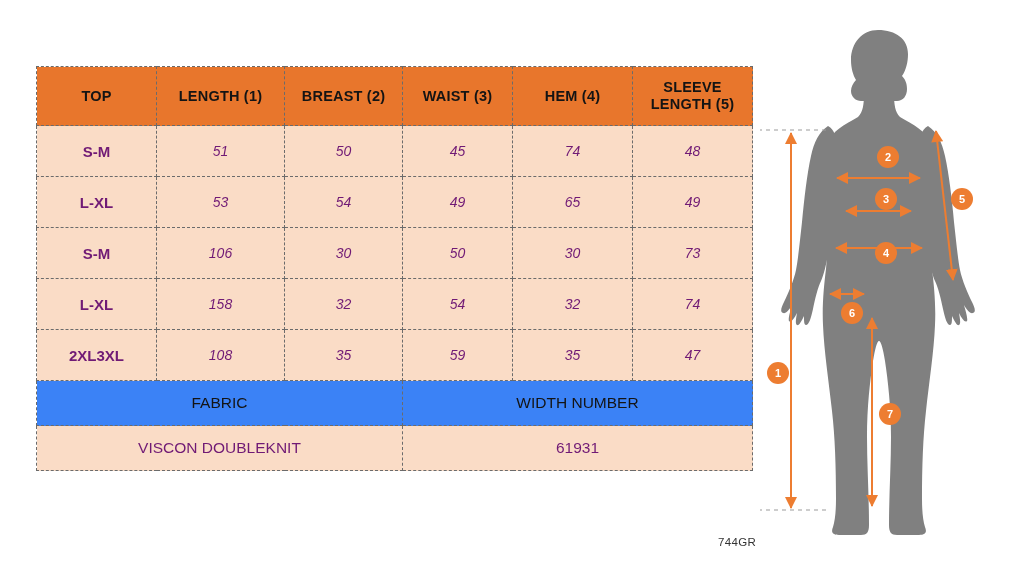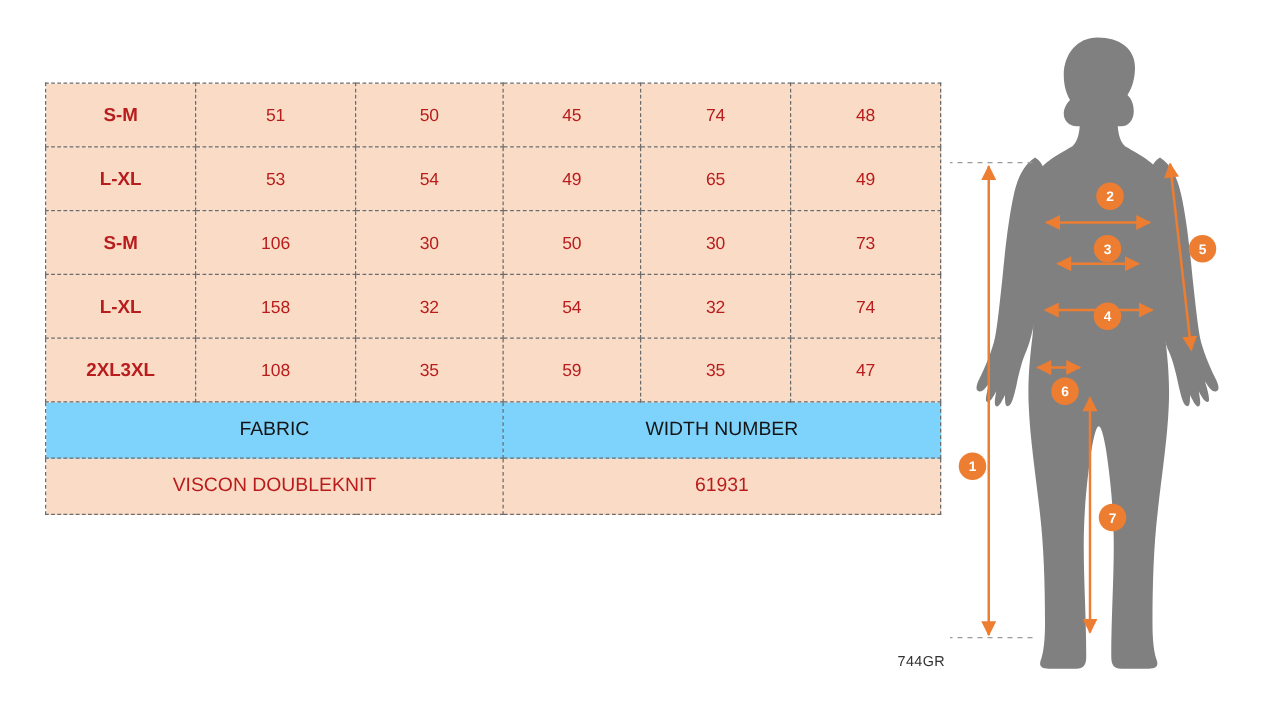--- a/index.html
+++ b/index.html
@@ -29,21 +29,21 @@
   }
   table.size-table {
     border-collapse: collapse;
     width: 100%;
     table-layout: fixed;
   }
   table.size-table td {
     border: 1px dashed #6b6b6b;
     text-align: center;
     vertical-align: middle;
-    color: #b91c1c;
+    color: #701a75;
     font-size: 14.5px;
   }
   tr.header-row td {
     background: #e8762c;
     font-weight: bold;
     height: 56px;
     font-size: 14.5px;
     letter-spacing: .2px;
     line-height: 1.15;
     color: #141414;
@@ -51,23 +51,24 @@
   tr.data-row td {
     background: #fadcc6;
     height: 48px;
   }
   tr.data-row td.rowlabel {
     font-weight: bold;
     font-size: 15px;
   }
   tr.data-row td.num {
     font-size: 14px;
+    font-style: italic;
   }
   tr.footer-head td {
-    background: #7dd3fc;
+    background: #3b82f6;
     height: 42px;
     font-size: 15.5px;
     color: #141414;
     font-weight: normal;
   }
   tr.footer-val td {
     background: #fadcc6;
     height: 42px;
     font-size: 15.5px;
   }
@@ -86,21 +87,21 @@
     left: 760px;
     top: 18px;
     width: 264px;
     height: 545px;
   }
   .figure svg { display: block; }
 
   .code {
     position: absolute;
     right: 268px;
-    top: 524px;
+    top: 536px;
     font-size: 11.5px;
     color: #333;
     letter-spacing: .3px;
   }
 
   .badge-text {
     font-size: 11px;
     font-weight: bold;
     fill: #ffffff;
     font-family: "Liberation Sans", sans-serif;
@@ -115,20 +116,28 @@
     <table class="size-table">
       <colgroup>
         <col class="c0">
           <col class="c1">
           <col class="c2">
           <col class="c3">
           <col class="c4">
           <col class="c5">
       </colgroup>
       <tbody>
+        <tr class="header-row">
+          <td>TOP</td>
+          <td>LENGTH (1)</td>
+          <td>BREAST (2)</td>
+          <td>WAIST (3)</td>
+          <td>HEM (4)</td>
+          <td>SLEEVE LENGTH (5)</td>
+        </tr>
 
         <tr class="data-row">
           <td class="rowlabel">S-M</td>
           <td class="num">51</td>
           <td class="num">50</td>
           <td class="num">45</td>
           <td class="num">74</td>
           <td class="num">48</td>
         </tr>
 

